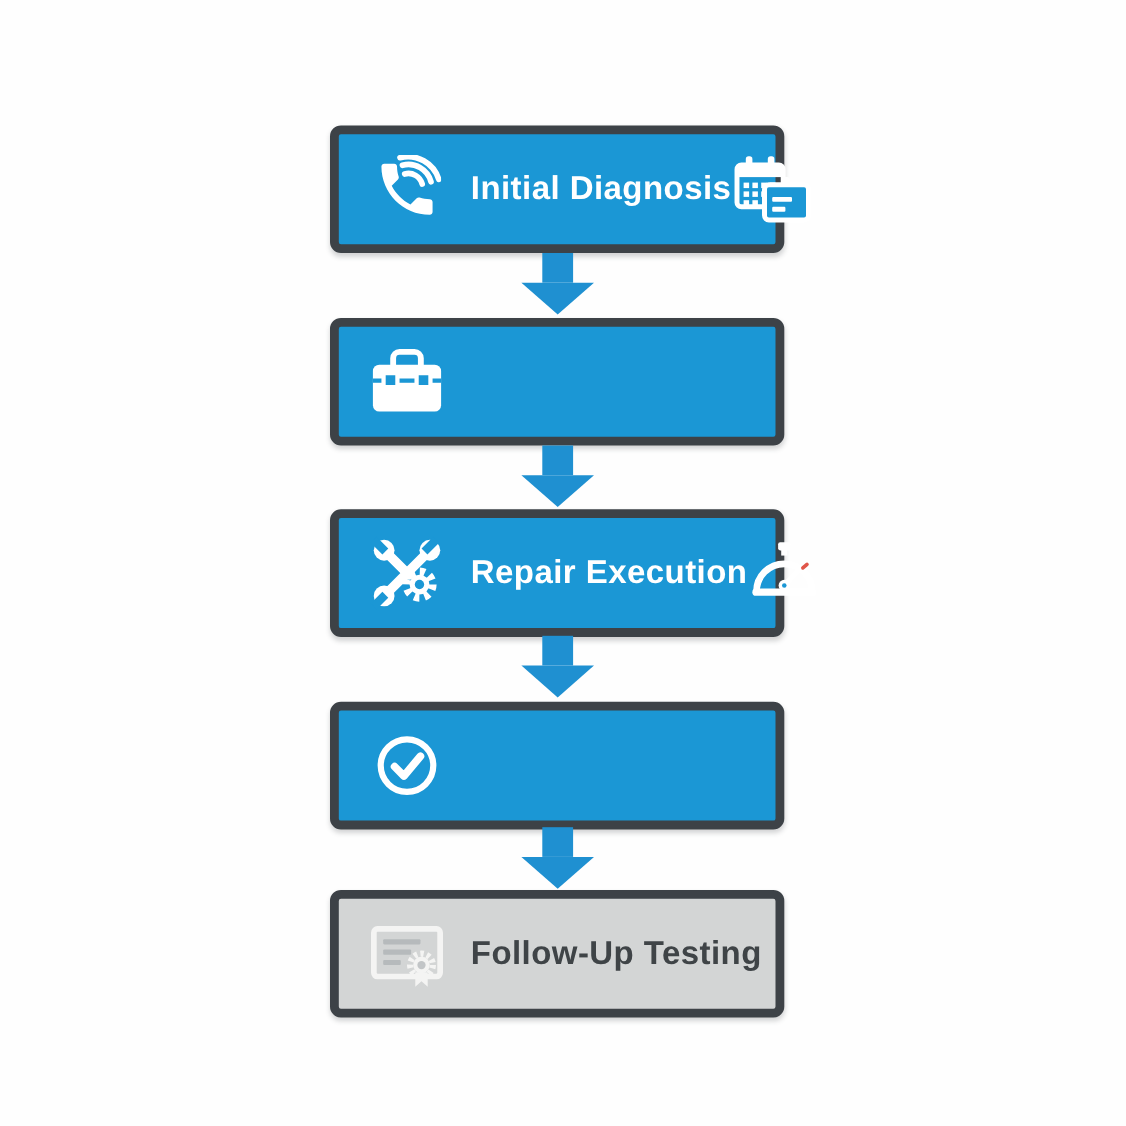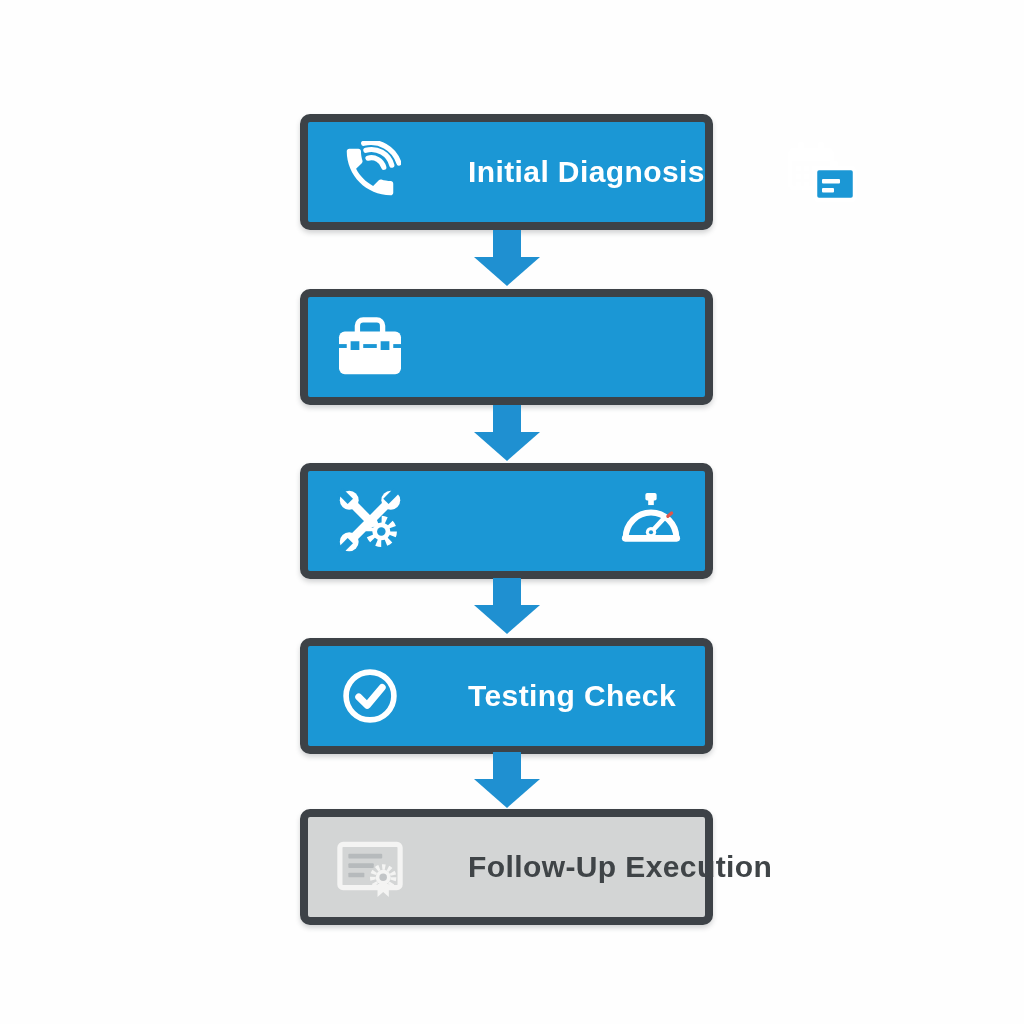--- a/index.html
+++ b/index.html
@@ -12,21 +12,21 @@
     --bg:#fefefe;
   }
   html,body{margin:0;padding:0;background:#fff;}
   .canvas{
     position:relative;width:1024px;height:1024px;background:var(--bg);
     font-family:"Liberation Sans",sans-serif;overflow:hidden;
   }
   .step{
     position:absolute;left:300px;width:413px;height:116px;box-sizing:border-box;
     border:8px solid var(--border);border-radius:10px;background:var(--primary);
-    display:flex;align-items:center;box-shadow:0 3px 5px rgba(55,60,65,.22);gap:40px;
+    display:flex;align-items:center;box-shadow:0 3px 5px rgba(55,60,65,.22);
   }
   .step.muted{background:var(--muted-bg);}
   .icon-left{width:72px;height:68px;margin-left:26px;flex:0 0 auto;
     display:flex;align-items:center;justify-content:center;}
   .label{margin:0 0 0 22px;font-size:30px;font-weight:700;color:#fff;
     letter-spacing:.4px;white-space:nowrap;}
   .step.muted .label{color:var(--muted-text);}
   .spacer{flex:1;}
   .icon-right{margin-right:20px;flex:0 0 auto;display:flex;align-items:center;}
   .arrow{position:absolute;left:474px;width:66px;display:flex;
@@ -107,20 +107,21 @@
         <circle cx="14" cy="58" r="10" fill="#fff"></circle>
         <rect x="5.5" y="54.5" width="8" height="16" fill="var(--primary)" transform="rotate(45 9.5 62.5)"></rect>
         <line x1="16" y1="16" x2="38" y2="38" stroke="#fff" stroke-width="9" stroke-linecap="round"></line>
         <circle cx="14" cy="14" r="10" fill="#fff"></circle>
         <rect x="5.5" y="1.5" width="8" height="16" fill="var(--primary)" transform="rotate(-45 9.5 9.5)"></rect>
         <circle cx="48" cy="47" r="12.5" fill="none" stroke="#fff" stroke-width="8" stroke-dasharray="4.9 4.91"></circle>
         <circle cx="48" cy="47" r="9.5" fill="#fff"></circle>
         <circle cx="48" cy="47" r="4.5" fill="var(--primary)"></circle>
       </svg>
     </span>
+    <h2 class="label">Repair Execution</h2>
     <span class="spacer"></span>
     <span class="icon-right">
       <svg width="68" height="60" viewBox="0 0 72 64">
         <rect x="30" y="2" width="12" height="8" rx="2" fill="#fff"></rect>
         <rect x="33" y="9" width="6" height="6" fill="#fff"></rect>
         <path d="M9 50 A27 27 0 0 1 63 50" fill="none" stroke="#fff" stroke-width="6.5" stroke-linecap="round"></path>
         <rect x="5" y="47" width="62" height="7" rx="3.5" fill="#fff"></rect>
         <line x1="36" y1="44" x2="49" y2="30" stroke="#fff" stroke-width="5" stroke-linecap="round"></line>
         <circle cx="36" cy="44" r="5.5" fill="#fff"></circle>
         <circle cx="36" cy="44" r="2.2" fill="var(--primary)"></circle>
@@ -134,21 +135,20 @@
     <div class="arrow-head"></div>
   </div>
 
   <section class="step" style="top:638px">
     <span class="icon-left">
       <svg width="60" height="60" viewBox="0 0 64 64">
         <circle cx="32" cy="32" r="25.5" fill="none" stroke="#fff" stroke-width="6"></circle>
         <path d="M20 33 L29 42 L45 23" fill="none" stroke="#fff" stroke-width="7.5" stroke-linecap="round" stroke-linejoin="round"></path>
       </svg>
     </span>
-    <h2 class="label">Testing Check</h2>
     <span class="spacer"></span>
   </section>
 
   <div class="arrow" style="top:752px">
     <div class="arrow-stem"></div>
     <div class="arrow-head"></div>
   </div>
 
   <section class="step muted" style="top:809px">
     <span class="icon-left">
@@ -156,17 +156,17 @@
         <rect x="4" y="10" width="64" height="46" rx="3.5" fill="none" stroke="#f4f4f3" stroke-width="5.5"></rect>
         <rect x="13" y="20" width="36" height="5" rx="1" fill="#b6babc"></rect>
         <rect x="13" y="30" width="27" height="5" rx="1" fill="#b6babc"></rect>
         <rect x="13" y="40" width="17" height="5" rx="1" fill="#b6babc"></rect>
         <path d="M44 52 h12 v14 l-6 -5.5 l-6 5.5 z" fill="#f4f4f3"></path>
         <circle cx="50" cy="45" r="11" fill="none" stroke="#f4f4f3" stroke-width="6" stroke-dasharray="3.3 3.0"></circle>
         <circle cx="50" cy="45" r="8" fill="#f4f4f3"></circle>
         <circle cx="50" cy="45" r="4" fill="#c2c5c7"></circle>
       </svg>
     </span>
-    <h2 class="label">Follow-Up Execution</h2>
+    <h2 class="label">Follow-Up Testing</h2>
     <span class="spacer"></span>
   </section>
 
 </div>
 
 </body></html>

